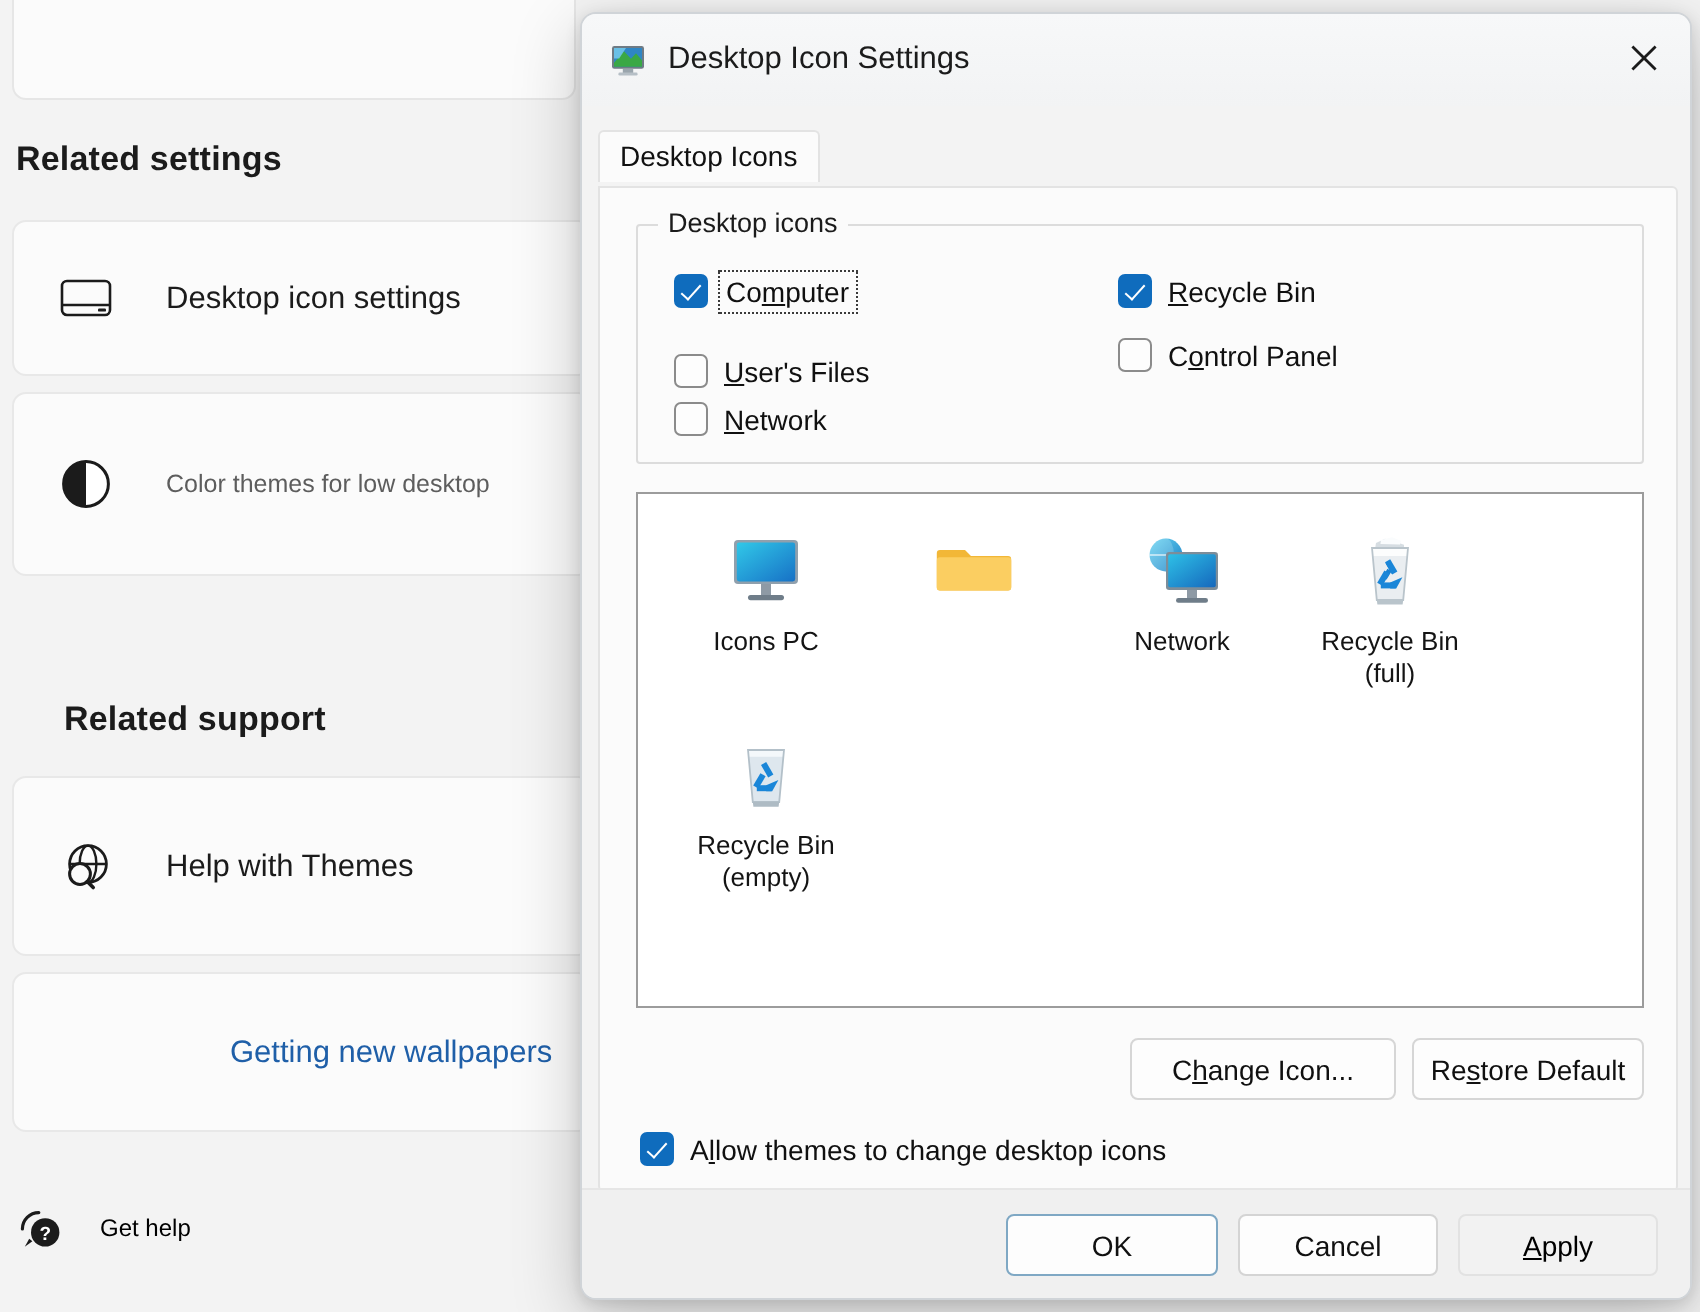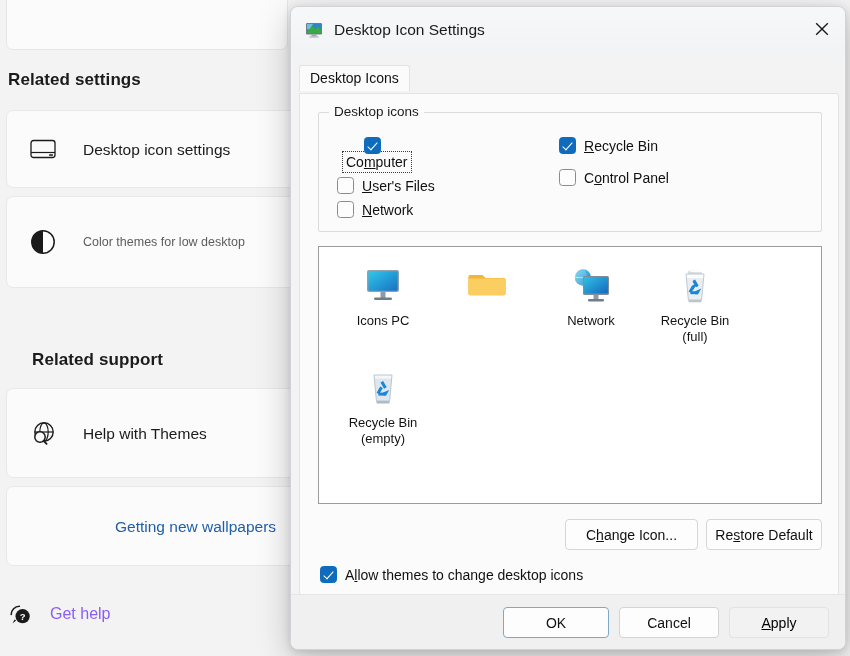--- a/index.html
+++ b/index.html
@@ -64,21 +64,21 @@
   .card-link-text {
     font-size: 15.5px; color: #1f5fa8; line-height: 19px;
   }
   #card-wallpapers { padding-left: 84px; }
 
   .get-help {
     position: absolute; left: 8px; top: 602px;
     display: flex; align-items: center; gap: 18px;
   }
   .get-help .gh-icon { width: 24px; height: 24px; color: #1b1b1b; }
-  .get-help .gh-label { font-size: 16px; color: #8b5cf6; }
+  .get-help .gh-label { font-size: 12px; color: #000000; }
 
   
   .dialog {
     position: absolute;
     left: 290px; top: 6px;
     width: 556px; height: 644px;
     background: #f3f3f3;
     border: 1px solid #d0d4d8;
     border-radius: 8px;
     box-sizing: border-box;
@@ -336,21 +336,21 @@
 
     <div class="tabstrip">
       <div class="tab">Desktop Icons</div>
     </div>
 
     <div class="tab-body">
 
       <div class="groupbox">
         <div class="groupbox-legend">Desktop icons</div>
 
-        <div class="chk-row focused" style="left:18px; top:24px;flex-direction:column;">
+        <div class="chk-row focused" style="left:18px; top:24px;">
           <div class="chkbox checked"></div>
           <div class="chk-label">Co<u>m</u>puter</div>
         </div>
 
         <div class="chk-row" style="left:18px; top:64px;">
           <div class="chkbox"></div>
           <div class="chk-label"><u>U</u>ser's Files</div>
         </div>
 
         <div class="chk-row" style="left:18px; top:88px;">

